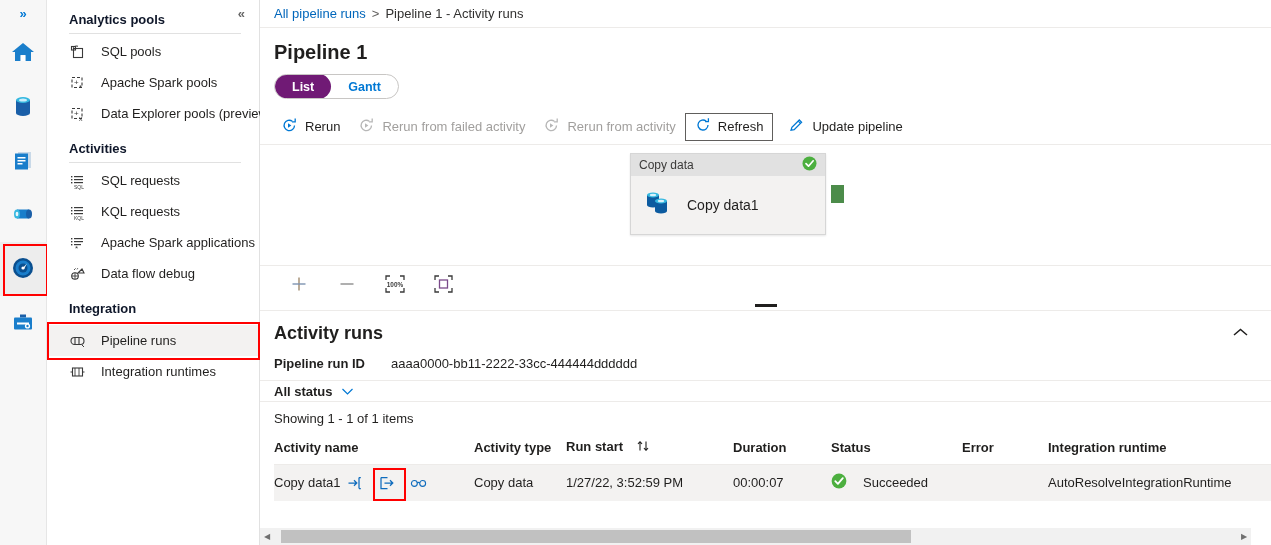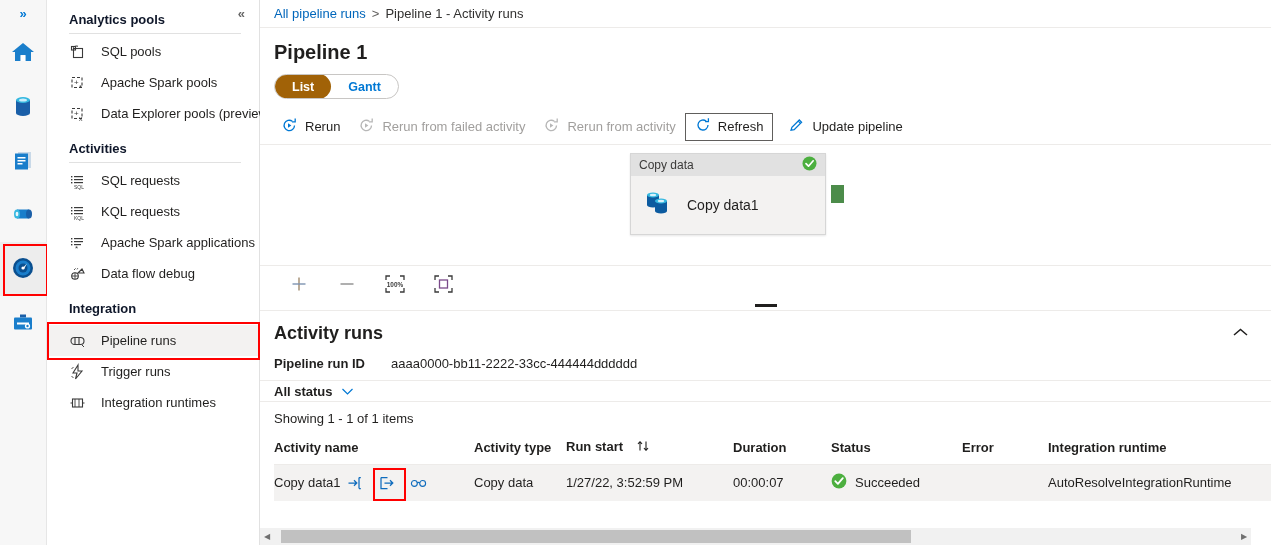--- a/index.html
+++ b/index.html
@@ -107,21 +107,21 @@
     border: 1px solid #c8c6c4; border-radius: 13px;
     height: 25px; overflow: hidden; background: #fff;
   }
   .pivot-btn {
     height: 25px; display: flex; align-items: center; justify-content: center;
     padding: 0 17px; font-size: 12.5px; font-weight: bold;
     color: #0078d4; cursor: pointer; background: transparent;
     border: none; font-family: inherit;
   }
   .pivot-btn.active {
-    background: #a16207; color: #ffffff; border-radius: 13px;
+    background: #701a75; color: #ffffff; border-radius: 13px;
   }
 
   .toolbar {
     display: flex; align-items: center;
     height: 36px; margin-top: 10px;
     padding-left: 12px;
     border-bottom: 1px solid #edebe9;
     flex: 0 0 auto;
   }
   .tb-btn {
@@ -221,21 +221,21 @@
   }
   table.grid tbody tr { background: #f3f2f1; }
   .cell-name { display: flex; align-items: center; }
   .cell-name .nm { width: 72px; }
   .row-icons { display: flex; align-items: center; gap: 15px; margin-left: 0px; }
   .row-ico { width: 17px; height: 17px; display: flex; align-items: center; justify-content: center; cursor: pointer; position: relative; }
   .row-ico.highlighted::after {
     content: ""; position: absolute; left: -5px; top: -6px;
     width: 29px; height: 29px; border: 2px solid #ff0000; pointer-events: none;
   }
-  .status-cell { display: flex; align-items: center; gap: 8px; }
+  .status-cell { display: flex; align-items: center; gap: 16px; }
   .sort-ico { margin-left: 9px; display: inline-block; vertical-align: middle; }
 
   .hscroll {
     position: absolute; left: 0; bottom: 0;
     width: 991px; height: 17px; background: #f1f1f1;
     display: flex; align-items: center;
   }
   .hs-arrow {
     width: 14px; height: 17px; display: flex; align-items: center;
     justify-content: center; color: #707070; font-size: 8px; cursor: pointer;
@@ -433,29 +433,20 @@
         <span class="nav-ico">
           <svg width="18" height="18" viewBox="0 0 18 18">
             <rect x="2" y="5.5" width="13" height="7" rx="3.5" fill="none" stroke="#3a3a3a" stroke-width="1.1"></rect>
             <path d="M6 5.5 L6 12.5 M10 5.5 L10 12.5" stroke="#3a3a3a" stroke-width="1.1"></path>
             <path d="M13 13 l2 2" stroke="#3a3a3a" stroke-width="1"></path>
           </svg>
         </span>
         <span class="nav-label">Pipeline runs</span>
       </div>
 
-      <div class="nav-item">
-        <span class="nav-ico">
-          <svg width="18" height="18" viewBox="0 0 18 18">
-            <path d="M9 2 L4 10 L8 10 L6.5 16 L13 8 L9 8 Z" fill="none" stroke="#3a3a3a" stroke-width="1.1"></path>
-            <path d="M2.5 6 l2 -2 M2.5 13 l2 2" stroke="#3a3a3a" stroke-width="0.9"></path>
-          </svg>
-        </span>
-        <span class="nav-label">Trigger runs</span>
-      </div>
 
       <div class="nav-item">
         <span class="nav-ico">
           <svg width="18" height="18" viewBox="0 0 18 18">
             <rect x="3.5" y="5" width="10" height="8" fill="none" stroke="#3a3a3a" stroke-width="1.1"></rect>
             <path d="M6 5 L6 13 M10 5 L10 13" stroke="#3a3a3a" stroke-width="0.9"></path>
             <path d="M1.5 9 L3.5 9 M13.5 9 L15.5 9" stroke="#3a3a3a" stroke-width="1.1"></path>
           </svg>
         </span>
         <span class="nav-label">Integration runtimes</span>

